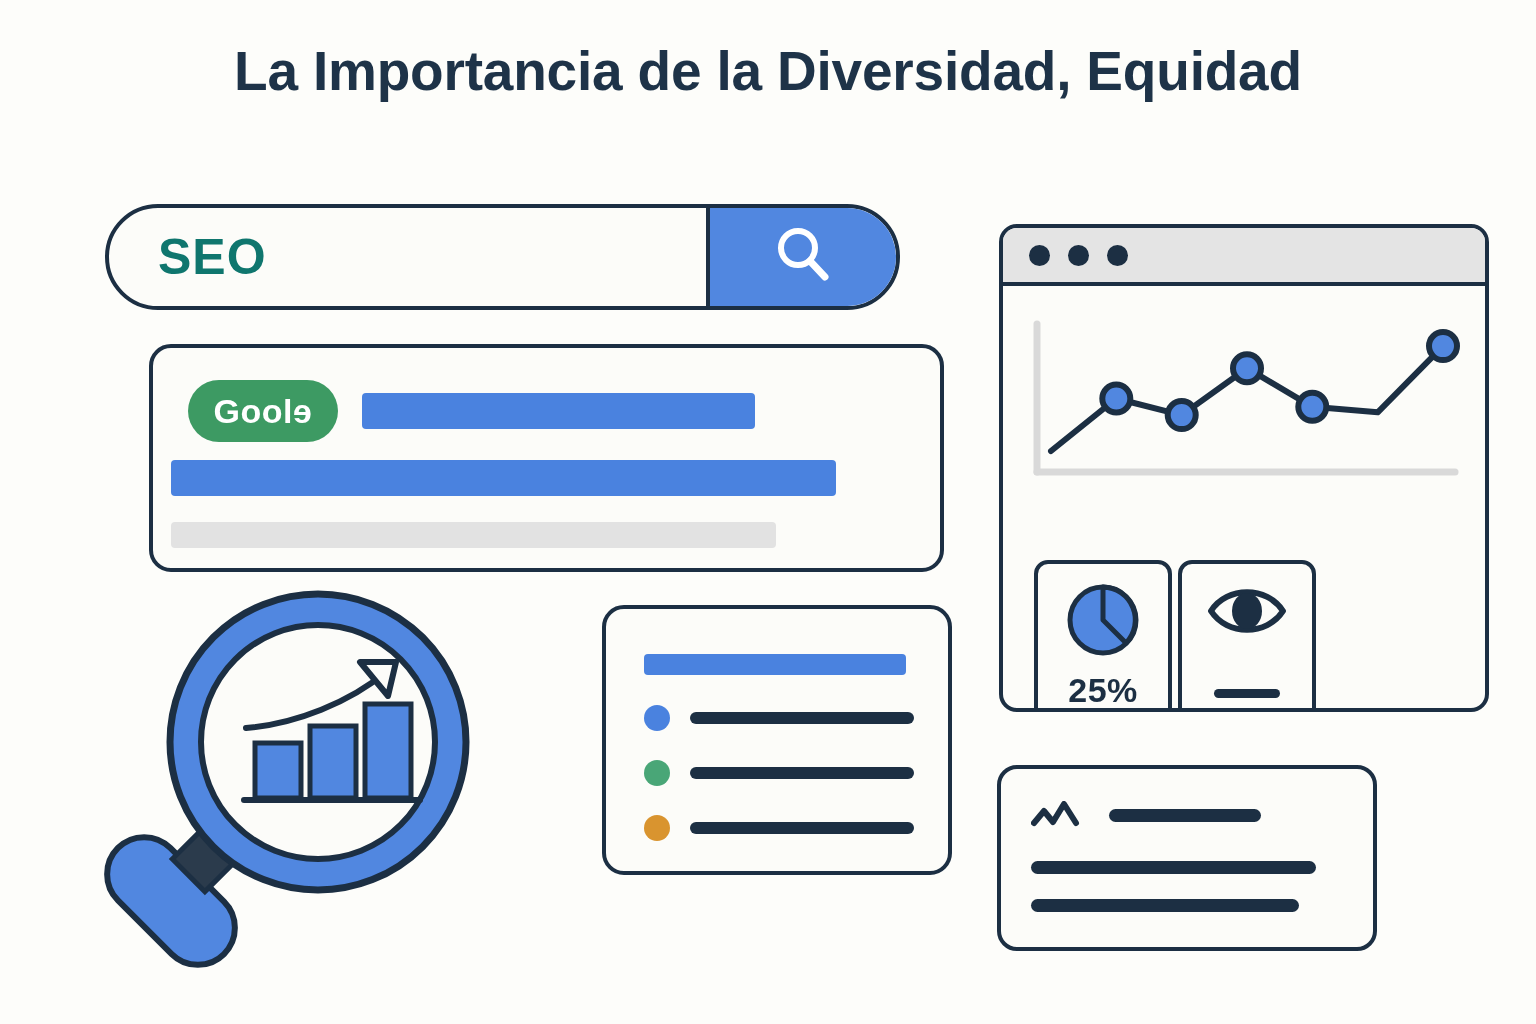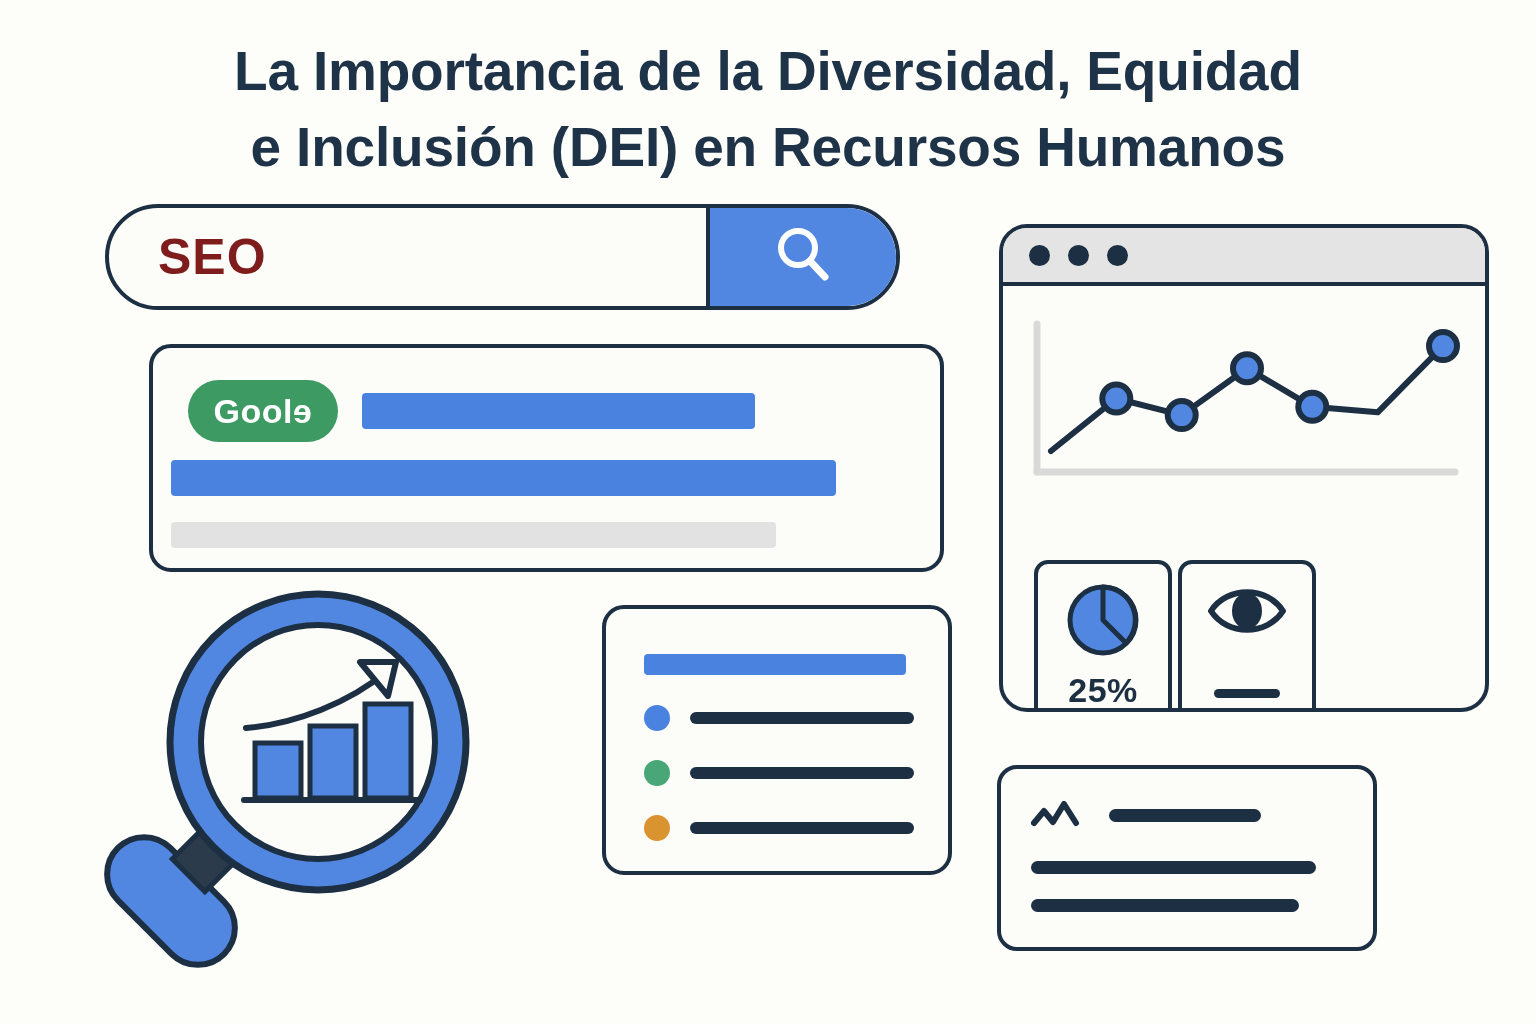--- a/index.html
+++ b/index.html
@@ -56,21 +56,21 @@
   }
   #search-input-area {
     flex: 1 1 auto;
     display: flex;
     align-items: center;
     padding-left: 49px;
     border-right: 4px solid #1c2f43;
     box-sizing: border-box;
   }
   #search-query {
-    color: #7f1d1d;
+    color: #0f766e;
     font-size: 50px;
     font-weight: bold;
     letter-spacing: 1px;
   }
   #search-button {
     width: 186px;
     background: #5187e0;
     display: flex;
     align-items: center;
     justify-content: center;
@@ -177,21 +177,21 @@
   #list-row-0 { top: 96px; }
   #list-row-1 { top: 151px; }
   #list-row-2 { top: 206px; }
 
   
   #browser-window {
     left: 955px;
     top: 224px;
     width: 490px;
     height: 488px;
-    border-radius: 28px;
+    border-radius: 18px;
     overflow: hidden;
   }
   #browser-chrome {
     position: absolute;
     left: 0;
     top: 0;
     width: 100%;
     height: 58px;
     background: #e4e4e4;
     border-bottom: 4px solid #1c2f43;
@@ -286,21 +286,20 @@
     height: 13px;
     background: #1c2f43;
     border-radius: 7px;
   }
 </style>
 </head>
 <body>
 
 <div id="page-title">
   <span class="line">La Importancia de la Diversidad, Equidad</span>
-  <span class="line">e Inclusión (DEI) en Recursos Humanos</span>
 </div>
 
 <div id="search-bar">
   <div id="search-input-area" title="SEO">
     <span id="search-query">SEO</span>
   </div>
   <div id="search-button">
     <span>
       <svg width="72" height="72" viewBox="0 0 72 72" aria-hidden="true">
         <circle cx="31" cy="29" r="17" fill="none" stroke="#ffffff" stroke-width="6"></circle>

